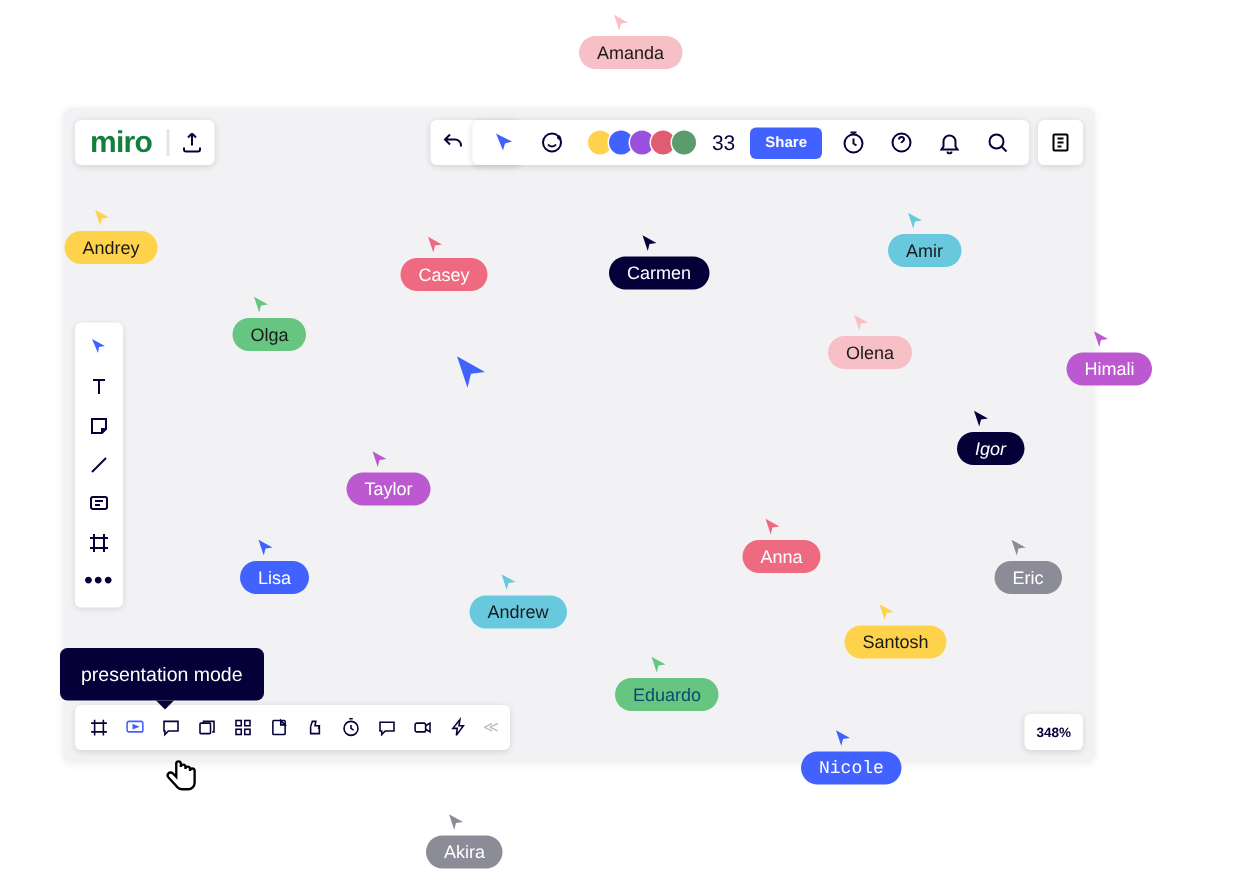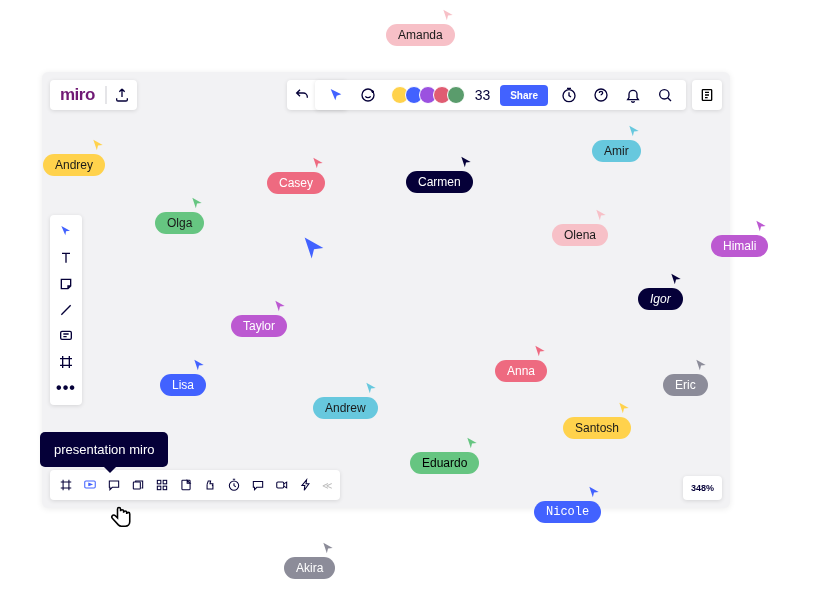--- a/index.html
+++ b/index.html
@@ -4,21 +4,21 @@
 <style>
   * { box-sizing: border-box; margin: 0; padding: 0; }
   body { font-family: -apple-system, BlinkMacSystemFont, "Segoe UI", Helvetica, Arial, sans-serif; width: 830px; height: 596px; position: relative; background: #fff; overflow: hidden; }
   .board {
     position: absolute; left: 42px; top: 72px; width: 688px; height: 436px;
     background: #f2f2f4; border-radius: 6px; box-shadow: 0 1px 6px rgba(0,0,0,0.08);
   }
   .panel { background: #fff; border-radius: 4px; box-shadow: 0 1px 4px rgba(0,0,0,0.12); display: flex; align-items: center; }
   .topbar { position: absolute; left: 8px; top: 8px; height: 30px; }
   .topbar-left { display: flex; align-items: center; }
-  .logo { font-weight: 700; font-size: 17px; color: #701a75; padding: 0 10px; letter-spacing: -0.5px; }
+  .logo { font-weight: 700; font-size: 20px; color: #15803d; padding: 0 10px; letter-spacing: -0.5px; }
   .divider { width: 1px; height: 18px; background: #e5e5e8; }
   .title { font-size: 11px; color: #050038; padding: 0 10px; }
   .icon-btn { width: 30px; height: 30px; display: flex; align-items: center; justify-content: center; color: #050038; cursor: pointer; }
   .icon-btn svg { width: 16px; height: 16px; }
   .undo-redo { position: absolute; left: 245px; top: 8px; height: 30px; }
   .topbar-right { position: absolute; right: 44px; top: 8px; height: 30px; padding: 0 6px; gap: 2px; }
   .settings-btn { position: absolute; right: 8px; top: 8px; width: 30px; height: 30px; justify-content: center; }
   .avatars { display: flex; align-items: center; padding: 0 6px; }
   .avatar { width: 18px; height: 18px; border-radius: 50%; margin-left: -4px; border: 1.5px solid #fff; }
   .avatar:first-child { margin-left: 0; }
@@ -39,21 +39,21 @@
   .zoom { position: absolute; right: 8px; bottom: 8px; height: 24px; padding: 0 8px; font-size: 9px; font-weight: 600; color: #050038; }
   .tooltip {
     position: absolute; left: 40px; top: 432px; background: #050038; color: #fff;
     font-size: 13px; padding: 10px 14px; border-radius: 5px; z-index: 10;
   }
   .tooltip::after {
     content: ''; position: absolute; left: 64px; bottom: -6px;
     border: 6px solid transparent; border-top-color: #050038; border-bottom: none;
   }
   .hand-cursor { position: absolute; left: 107px; top: 503px; z-index: 20; }
-  .cursor-wrap { position: absolute; display: flex; flex-direction: column; align-items: flex-end; }
+  .cursor-wrap { position: absolute; display: flex; flex-direction: column; align-items: center; }
   .cursor-arrow { width: 14px; height: 14px; }
   .cursor-label { margin-top: 2px; margin-left: 12px; color: #fff; font-size: 12px; font-weight: 500; padding: 4px 12px; border-radius: 14px; white-space: nowrap; }
   .prof .cursor-arrow { width: 28px; height: 28px; }
   .prof .cursor-label { font-size: 19px; padding: 10px 22px; border-radius: 22px; margin-left: 20px; }
   .chevrons { font-size: 10px; color: #bbb; padding: 0 4px; }
 </style>
 </head>
 <body>
 
 <div class="board">
@@ -232,21 +232,21 @@
         <svg viewBox="0 0 24 24" fill="none" stroke="currentColor" stroke-width="1.8">
           <path d="M13 3L5 13h5l-1 8 8-11h-5z"></path>
         </svg>
       </span>
     <span class="chevrons">≪</span>
   </div>
 
   <div class="panel zoom">348%</div>
 </div>
 
-<div class="tooltip">presentation miro</div>
+<div class="tooltip">presentation mode</div>
 
 <div class="hand-cursor">
   <svg width="28" height="28" viewBox="0 0 32 32">
     <path d="M12 7v10l-2.5-2.5c-1-1-2.7-1-3.5 0s-.6 2.3.3 3.2L13 25c1 1 2 1.5 3.4 1.5H21c2.8 0 5-2.2 5-5v-9c0-1-.8-1.8-1.8-1.8S22.5 11.5 22.5 12.5V11c0-1-.8-1.8-1.8-1.8S19 10 19 11V9.5c0-1-.8-1.8-1.8-1.8s-1.7.8-1.7 1.8V7c0-1-.8-1.8-1.8-1.8S12 6 12 7z" fill="#fff" stroke="#000" stroke-width="1.8"></path>
   </svg>
 </div>
 
 <div id="cursors">
     <div class="cursor-wrap" style="left: 374px; top: 8px;">
       <svg class="cursor-arrow" width="14" height="14" viewBox="0 0 24 24">
@@ -271,21 +271,21 @@
         <path d="M4 3 L20 12 L12 13 L10 21 Z" fill="#ee6a80"></path>
       </svg>
       <span class="cursor-label" style="background:#ee6a80;color:#ffffff">Casey</span>
     </div>
     <div class="cursor-wrap" style="left: 394px; top: 155px;">
       <svg class="cursor-arrow" width="14" height="14" viewBox="0 0 24 24">
         <path d="M4 3 L20 12 L12 13 L10 21 Z" fill="#050038"></path>
       </svg>
       <span class="cursor-label" style="background:#050038;color:#ffffff">Carmen</span>
     </div>
-    <div class="cursor-wrap" style="left: 580px; top: 124px;">
+    <div class="cursor-wrap" style="left: 580px; top: 140px;">
       <svg class="cursor-arrow" width="14" height="14" viewBox="0 0 24 24">
         <path d="M4 3 L20 12 L12 13 L10 21 Z" fill="#67c8de"></path>
       </svg>
       <span class="cursor-label" style="background:#67c8de;color:#1a1a1a">Amir</span>
     </div>
     <div class="cursor-wrap" style="left: 540px; top: 208px;">
       <svg class="cursor-arrow" width="14" height="14" viewBox="0 0 24 24">
         <path d="M4 3 L20 12 L12 13 L10 21 Z" fill="#f7c0c7"></path>
       </svg>
       <span class="cursor-label" style="background:#f7c0c7;color:#1a1a1a">Olena</span>
@@ -335,21 +335,21 @@
     <div class="cursor-wrap" style="left: 551px; top: 401px;">
       <svg class="cursor-arrow" width="14" height="14" viewBox="0 0 24 24">
         <path d="M4 3 L20 12 L12 13 L10 21 Z" fill="#ffd24c"></path>
       </svg>
       <span class="cursor-label" style="background:#ffd24c;color:#1a1a1a">Santosh</span>
     </div>
     <div class="cursor-wrap" style="left: 398px; top: 436px;">
       <svg class="cursor-arrow" width="14" height="14" viewBox="0 0 24 24">
         <path d="M4 3 L20 12 L12 13 L10 21 Z" fill="#66c581"></path>
       </svg>
-      <span class="cursor-label" style="background:#66c581;color:#000000">Eduardo</span>
+      <span class="cursor-label" style="background:#66c581;color:#0c4a6e">Eduardo</span>
     </div>
     <div class="cursor-wrap" style="left: 522px; top: 485px; font-family: Liberation Mono, monospace;">
       <svg class="cursor-arrow" width="14" height="14" viewBox="0 0 24 24">
         <path d="M4 3 L20 12 L12 13 L10 21 Z" fill="#4262ff"></path>
       </svg>
       <span class="cursor-label" style="background:#4262ff;color:#ffffff">Nicole</span>
     </div>
     <div class="cursor-wrap" style="left: 272px; top: 541px;">
       <svg class="cursor-arrow" width="14" height="14" viewBox="0 0 24 24">
         <path d="M4 3 L20 12 L12 13 L10 21 Z" fill="#8c8c99"></path>

